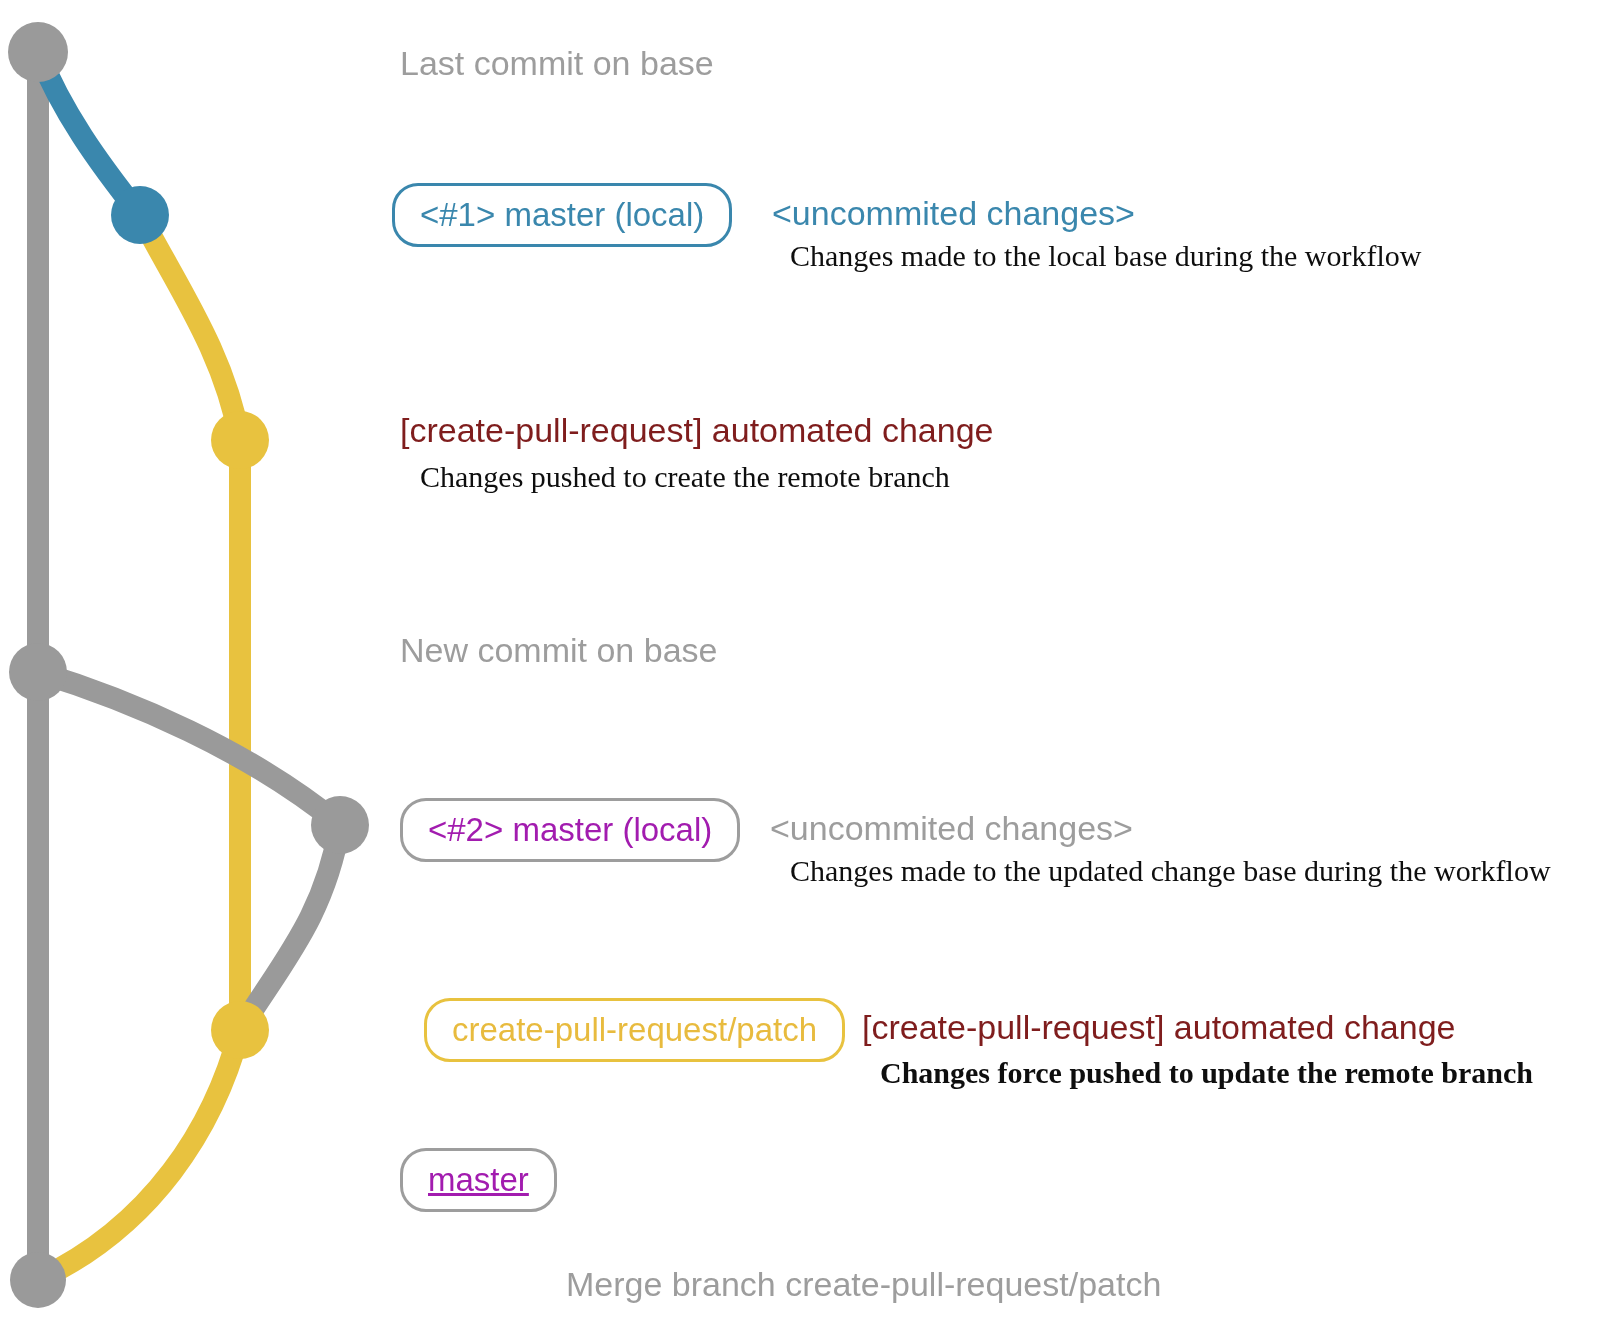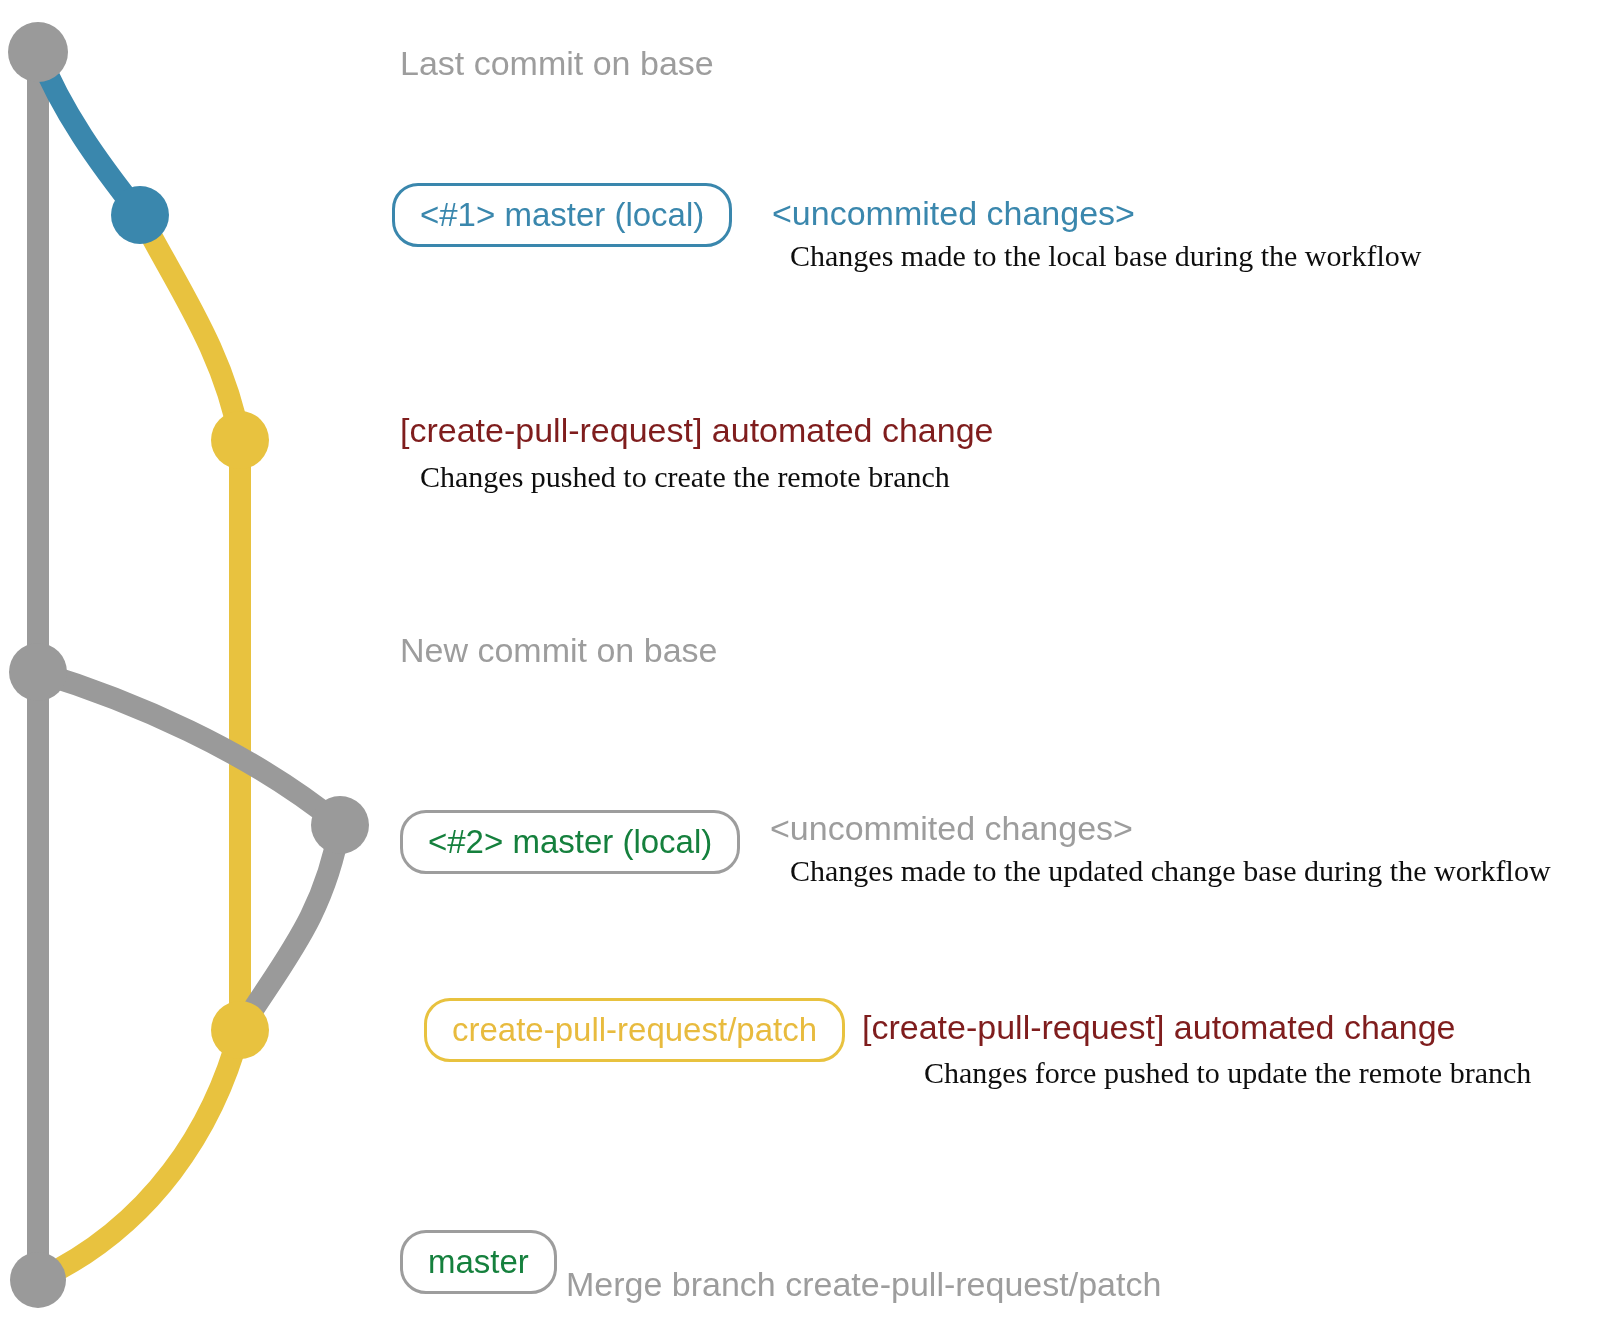--- a/index.html
+++ b/index.html
@@ -31,21 +31,21 @@
     display: inline-block;
     font-size: 33px;
     line-height: 1.2;
     padding: 9px 25px;
     border: 3px solid;
     border-radius: 26px;
     background: #ffffff;
     white-space: nowrap;
   }
   .badge-blue   { color: #3a87ad; border-color: #3a87ad; }
-  .badge-gray   { color: #15803d; border-color: #9d9d9d; margin-top: 12px; }
+  .badge-gray   { color: #a21caf; border-color: #9d9d9d; }
   .badge-yellow { color: #e8bb3e; border-color: #e8c23f; }
 </style>
 </head>
 <body>
 
 <div class="canvas">
 
   <svg class="graph-svg" width="1618" height="1344" viewBox="0 0 1618 1344">
 
     <path d="M38 52 L38 1280" stroke="#9a9a9a" stroke-width="22" fill="none" stroke-linecap="round"></path>
@@ -77,18 +77,18 @@
   <div class="txt desc" style="left:420px; top:459px;">Changes pushed to create the remote branch</div>
 
   <div class="txt label-gray" style="left:400px; top:630px;">New commit on base</div>
 
   <div class="badge badge-gray" style="left:400px; top:798px;">&lt;#2&gt; master (local)</div>
   <div class="txt label-gray" style="left:770px; top:808px;">&lt;uncommited changes&gt;</div>
   <div class="txt desc" style="left:790px; top:853px;">Changes made to the updated change base during the workflow</div>
 
   <div class="badge badge-yellow" style="left:400px; top:998px;margin-left:24px;">create-pull-request/patch</div>
   <div class="txt label-yellow" style="left:862px; top:1007px;">[create-pull-request] automated change</div>
-  <div class="txt desc" style="left:924px; top:1055px;">Changes force pushed to update the remote branch</div>
+  <div class="txt desc" style="left:880px; top:1055px;font-weight:bold;">Changes force pushed to update the remote branch</div>
 
-  <div class="badge badge-gray" style="left:400px; top:1218px;">master</div>
+  <div class="badge badge-gray" style="left:400px; top:1148px;text-decoration:underline;">master</div>
   <div class="txt label-gray" style="left:566px; top:1228px;margin-top:36px;">Merge branch create-pull-request/patch</div>
 
 </div>
 
 </body></html>

